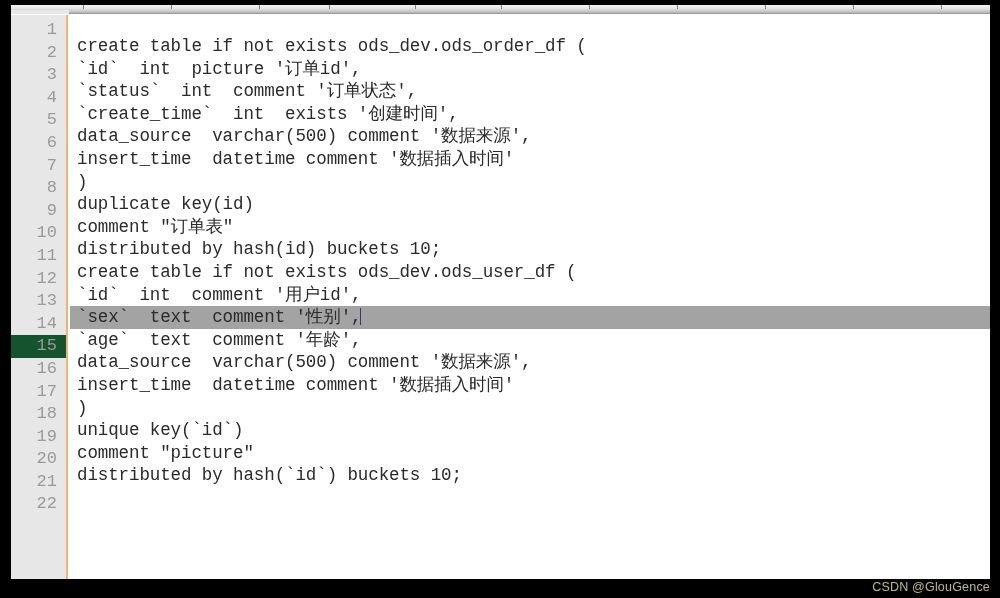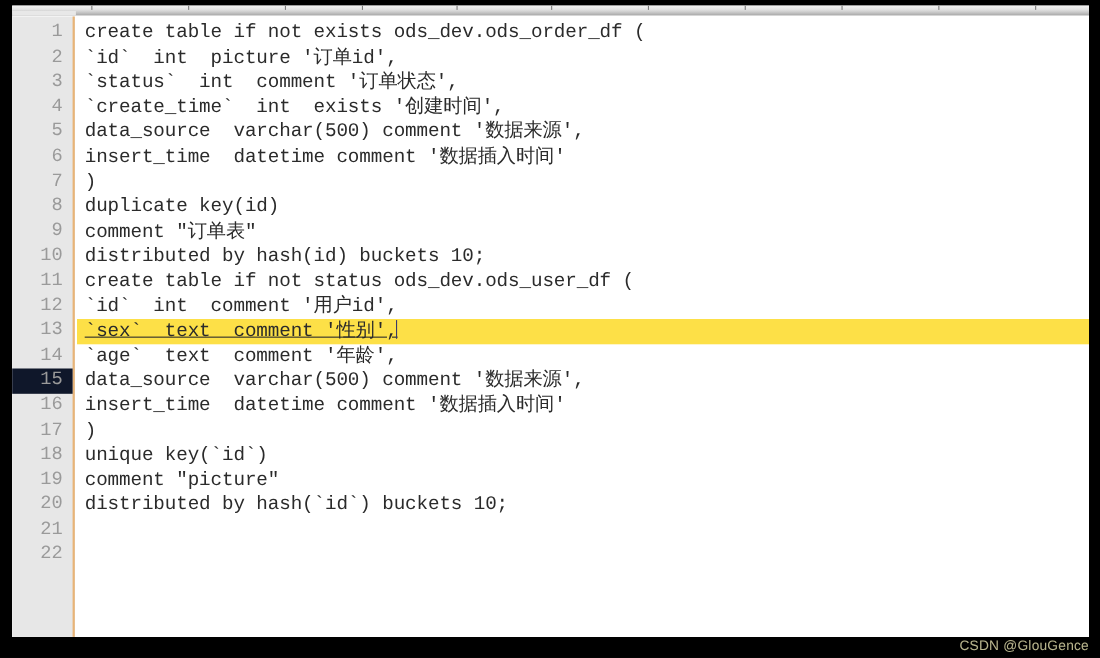--- a/index.html
+++ b/index.html
@@ -88,44 +88,43 @@
     font-size: 17px;
     color: #9a9a9a;
     font-family: "Liberation Mono", "DejaVu Sans Mono", monospace;
     letter-spacing: 0px;
   }
 
   
   .code {
     position: absolute;
     left: 59px;
-    top: 0;
+    top: 16px;
     right: 0;
     height: 564px;
     padding-top: 4px;
     background: #ffffff;
   }
   .codeline {
     position: relative;
     height: 22.6px;
     line-height: 22.6px;
     font-size: 17.5px;
     color: #2b2b2b;
     white-space: pre;
     padding-left: 7px;
     font-family: "Liberation Mono", "DejaVu Sans Mono", monospace;
     letter-spacing: -0.1px;
   }
   .codeline.current {
-    background: #fde047;
-    text-decoration: underline;
+    background: #a3a3a3;
   }
   
   .gutter .lineno.current {
-    background: #0f172a;
+    background: #14532d;
   }
   .caret {
     display: inline-block;
     width: 1px;
     height: 17px;
     background: #3a3a6a;
     vertical-align: -3px;
     margin-left: -1px;
   }
 
@@ -197,21 +196,21 @@
         <div class="codeline">create table if not exists ods_dev.ods_order_df (</div>
         <div class="codeline">`id`  int  picture '订单id',</div>
         <div class="codeline">`status`  int  comment '订单状态',</div>
         <div class="codeline">`create_time`  int  exists '创建时间',</div>
         <div class="codeline">data_source  varchar(500) comment '数据来源',</div>
         <div class="codeline">insert_time  datetime comment '数据插入时间'</div>
         <div class="codeline">)</div>
         <div class="codeline">duplicate key(id)</div>
         <div class="codeline">comment "订单表"</div>
         <div class="codeline">distributed by hash(id) buckets 10;</div>
-        <div class="codeline">create table if not status ods_dev.ods_user_df (</div>
+        <div class="codeline">create table if not exists ods_dev.ods_user_df (</div>
         <div class="codeline">`id`  int  comment '用户id',</div>
         <div class="codeline current"><span>`sex`  text  comment '性别',</span><span class="caret"></span></div>
         <div class="codeline">`age`  text  comment '年龄',</div>
         <div class="codeline">data_source  varchar(500) comment '数据来源',</div>
         <div class="codeline">insert_time  datetime comment '数据插入时间'</div>
         <div class="codeline">)</div>
         <div class="codeline">unique key(`id`)</div>
         <div class="codeline">comment "picture"</div>
         <div class="codeline">distributed by hash(`id`) buckets 10;</div>
       </div>

